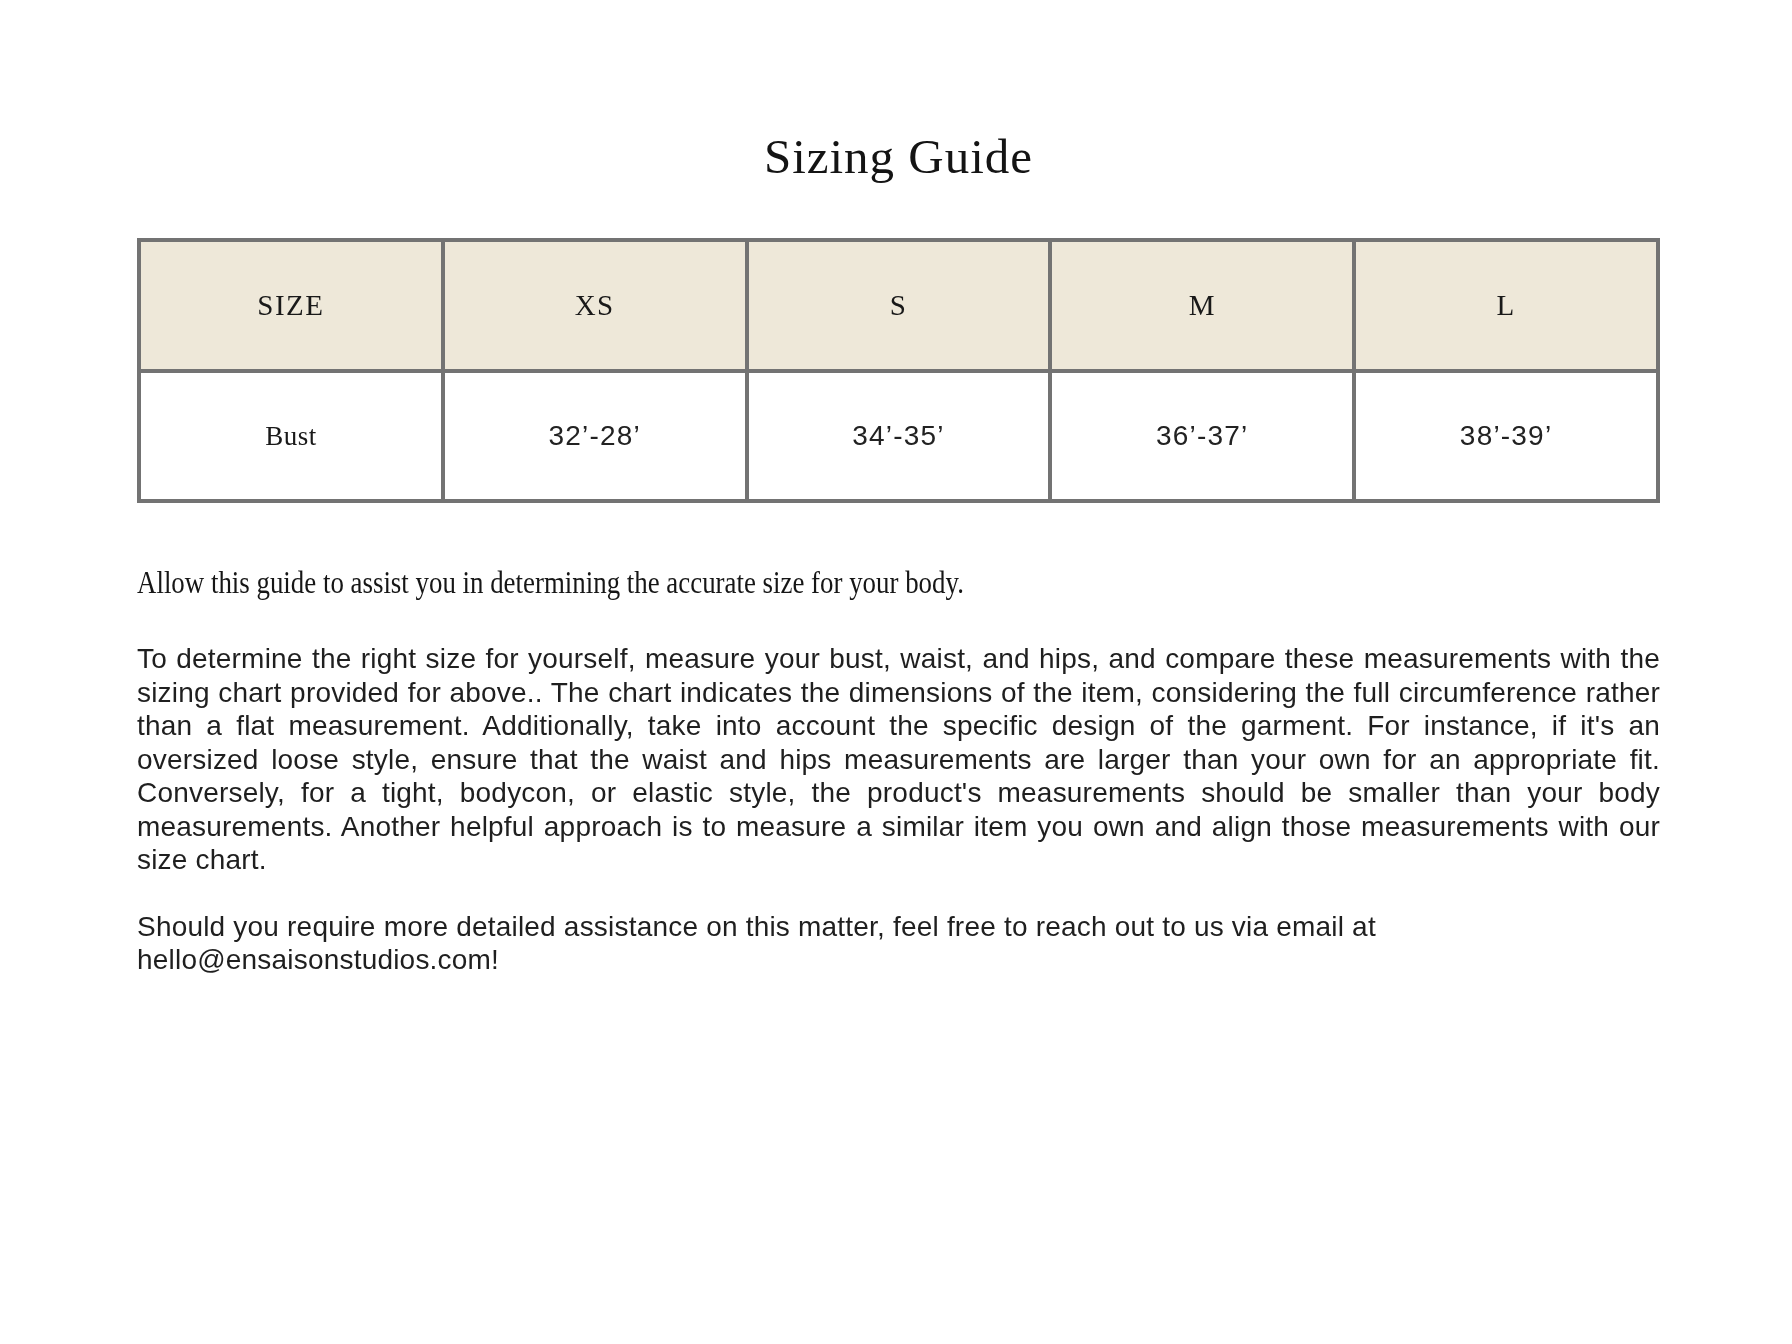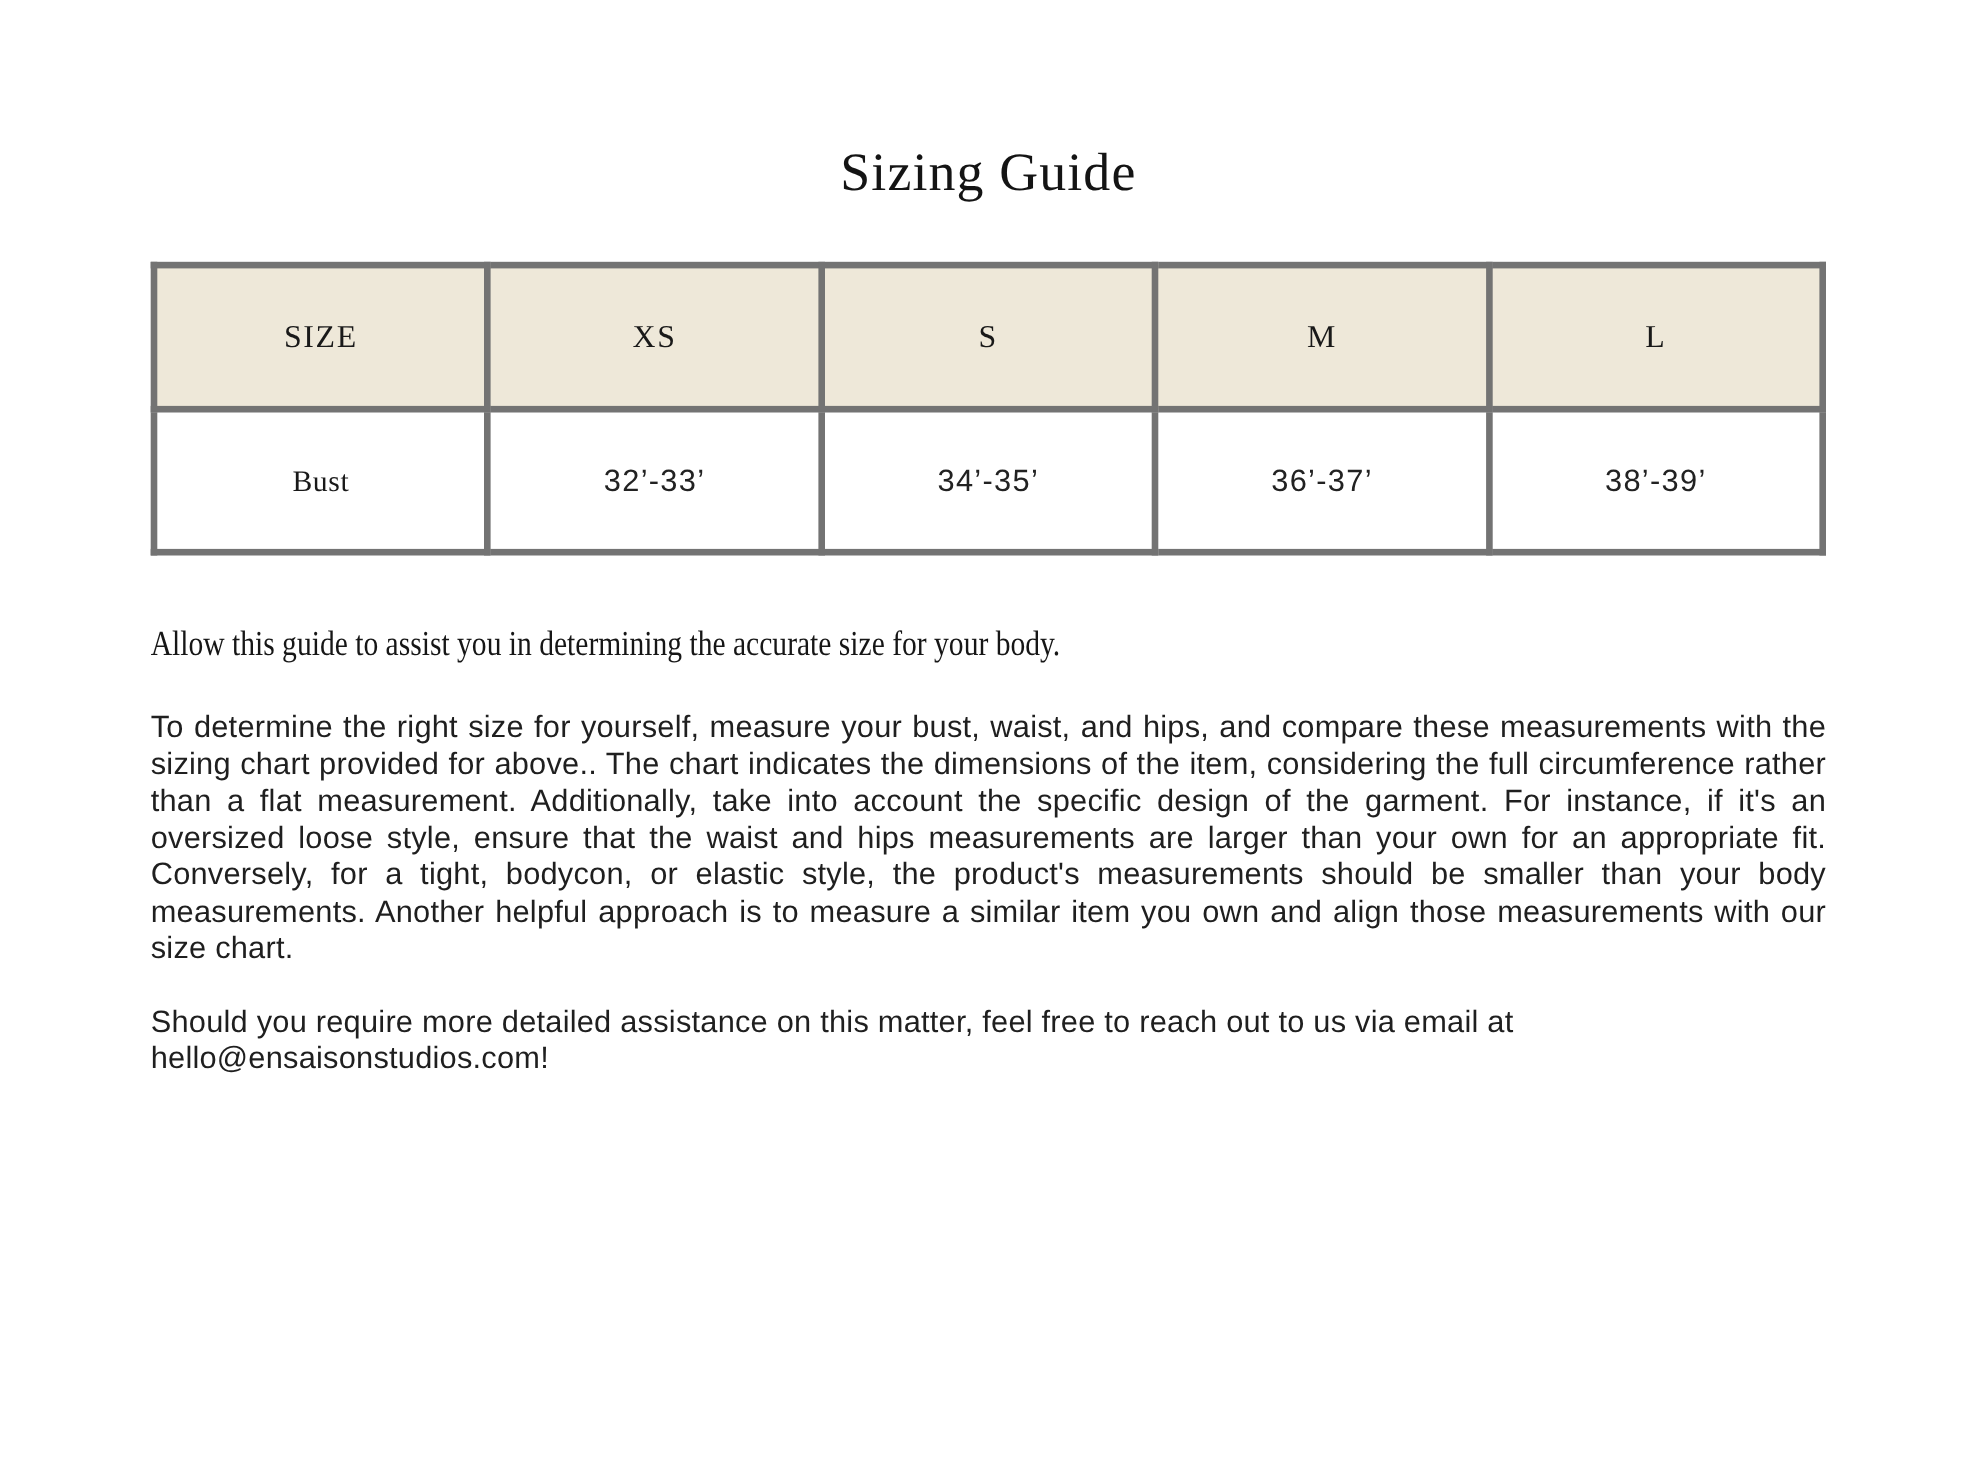--- a/index.html
+++ b/index.html
@@ -30,21 +30,21 @@
     color: #141414;
   }
   table.sizing-table {
     width: 100%;
     margin-top: 53px;
     border-collapse: collapse;
     table-layout: fixed;
   }
   .sizing-table th,
   .sizing-table td {
-    border: 6px solid #737373;
+    border: 4px solid #737373;
     text-align: center;
     vertical-align: middle;
     padding: 0;
   }
   .sizing-table th {
     height: 131px;
     background: #EEE8D9;
     font-family: "Liberation Serif", "DejaVu Serif", serif;
     font-weight: 400;
     font-size: 29px;
@@ -107,21 +107,21 @@
         <th>SIZE</th>
         <th>XS</th>
         <th>S</th>
         <th>M</th>
         <th>L</th>
       </tr>
     </thead>
     <tbody>
       <tr>
         <td class="row-label">Bust</td>
-        <td>32’-33’</td>
+        <td>32’-28’</td>
         <td>34’-35’</td>
         <td>36’-37’</td>
         <td>38’-39’</td>
       </tr>
     </tbody>
   </table>
 
   <p class="subtitle">Allow this guide to assist you in determining the accurate size for your body.</p>
 
   <p class="body-text">To determine the right size for yourself, measure your bust, waist, and hips, and compare these measurements with the sizing chart provided for above.. The chart indicates the dimensions of the item, considering the full circumference rather than a flat measurement. Additionally, take into account the specific design of the garment. For instance, if it's an oversized loose style, ensure that the waist and hips measurements are larger than your own for an appropriate fit. Conversely, for a tight, bodycon, or elastic style, the product's measurements should be smaller than your body measurements. Another helpful approach is to measure a similar item you own and align those measurements with our size chart.</p>

